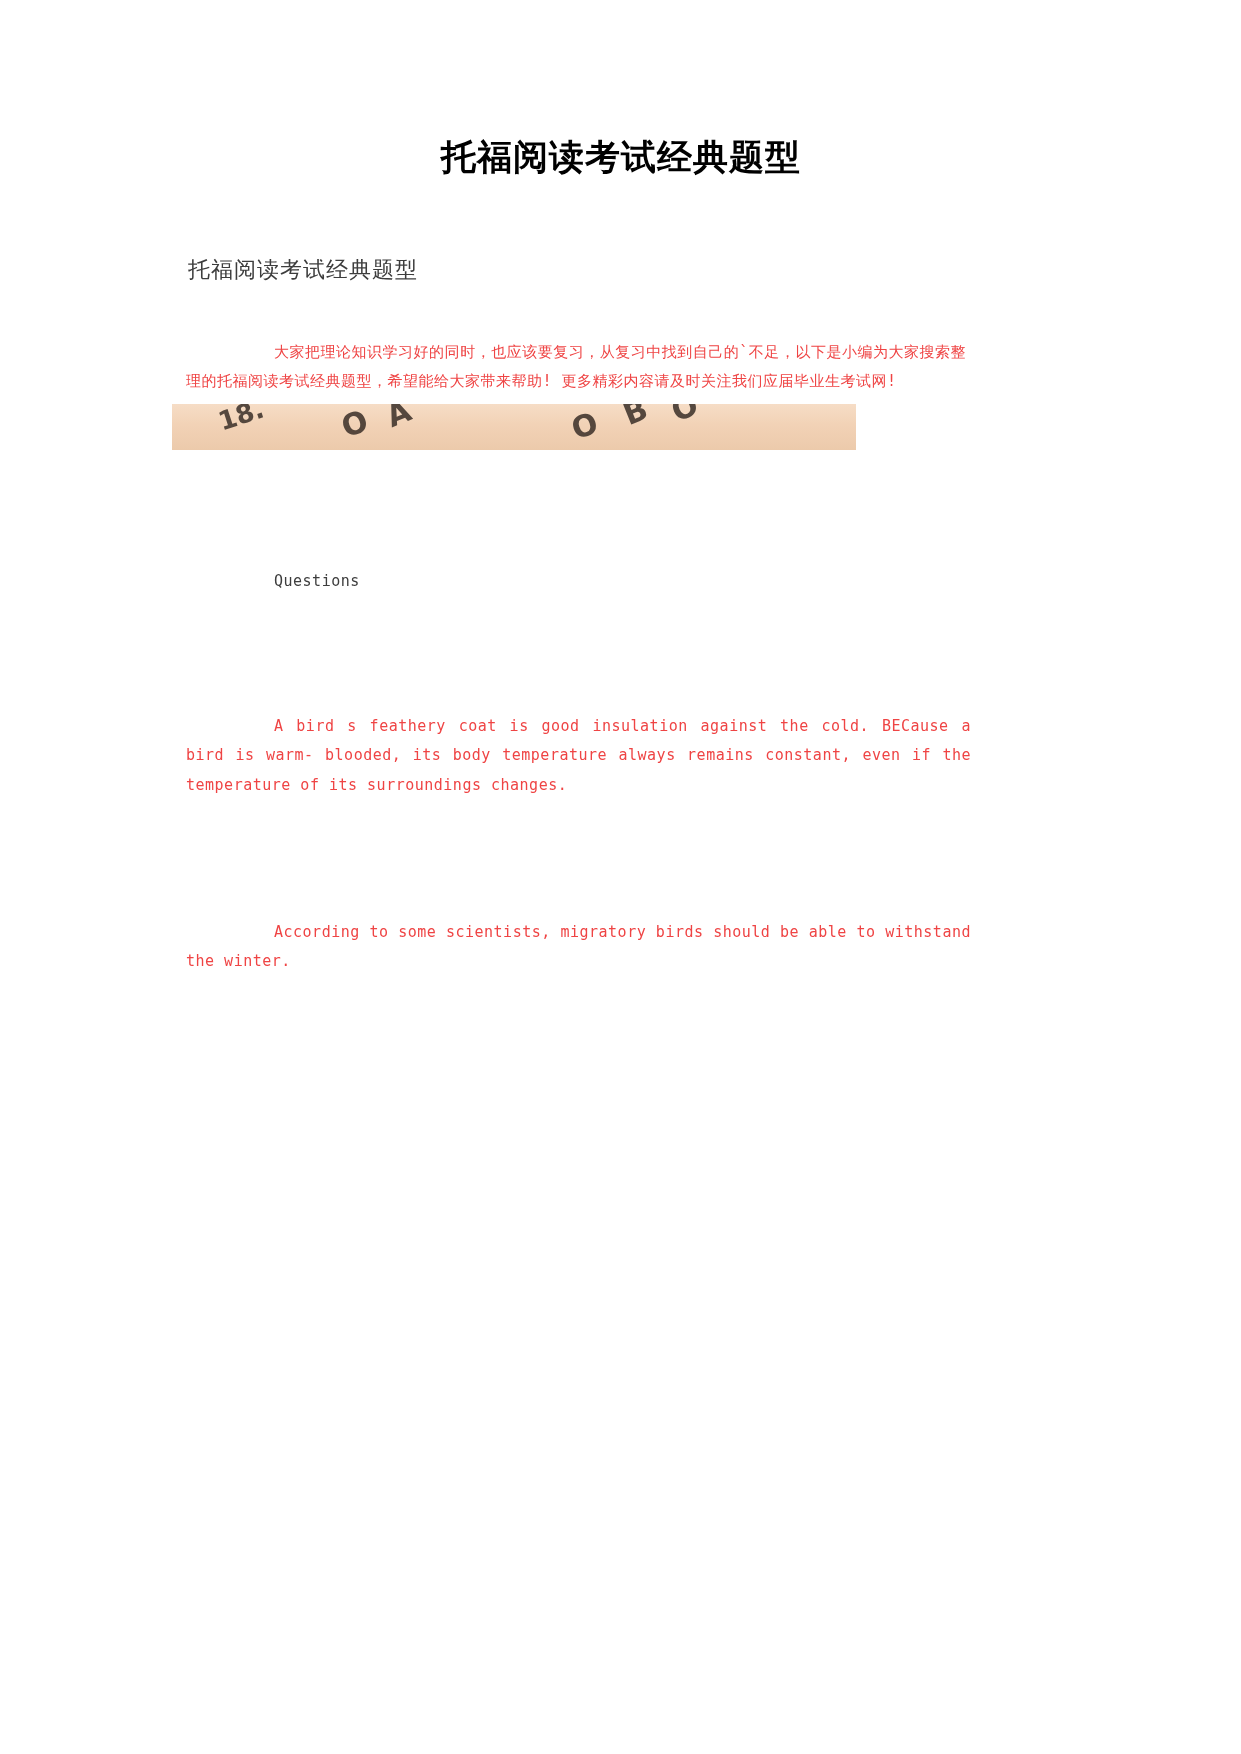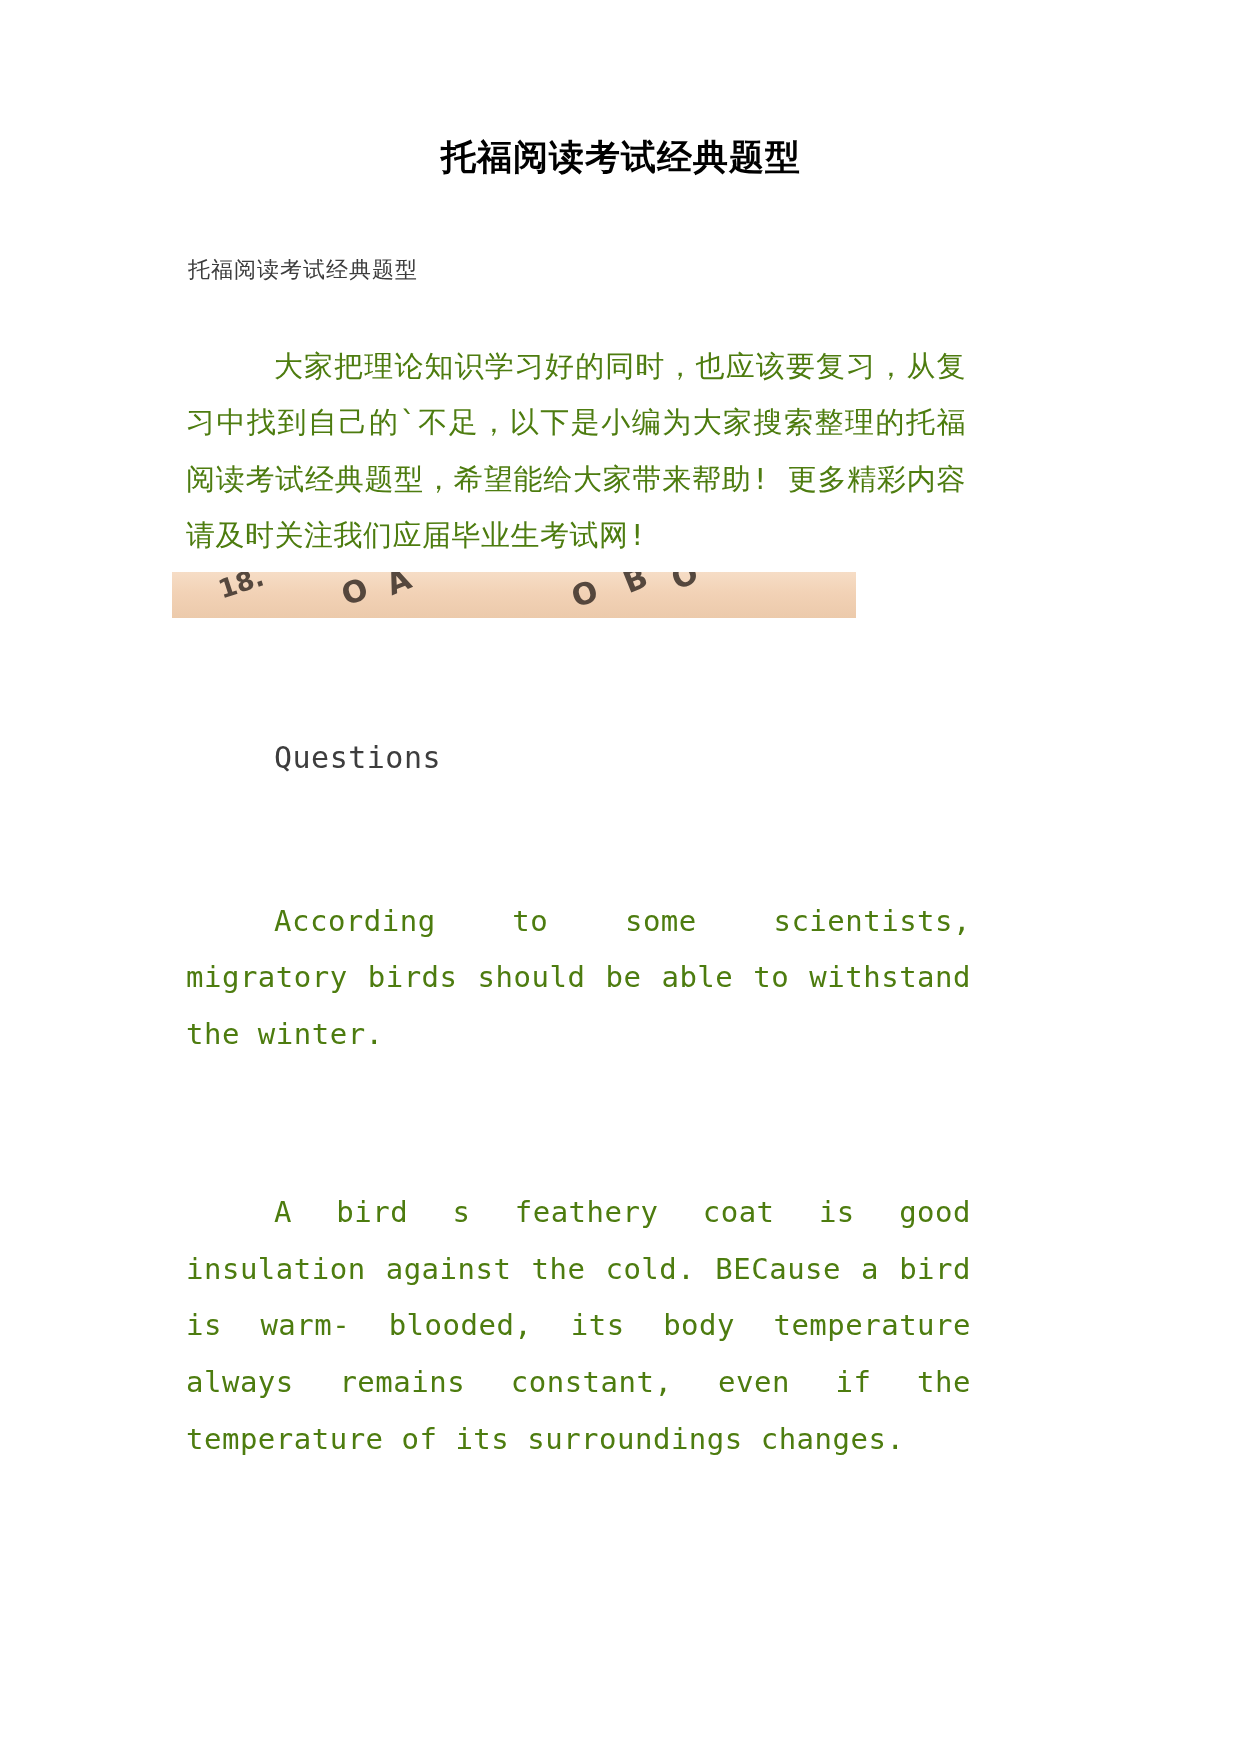--- a/index.html
+++ b/index.html
@@ -46,23 +46,23 @@
     padding-left: 2px;
     font-family: "DejaVu Sans Mono", monospace;
     font-size: 22px;
     letter-spacing: 1px;
     color: #3d3d3d;
     line-height: 1.5;
   }
   .para {
     margin: 0;
     font-family: "DejaVu Sans Mono", monospace;
-    font-size: 29px;
+    font-size: 15px;
     line-height: 1.95;
-    color: #4d7c0f;
+    color: #ef4444;
     text-align: justify;
     text-justify: inter-character;
     letter-spacing: 0.5px;
   }
   .para.intro {
     padding-top: 52px;
     text-indent: 88px;
     width: 780px;
   }
   .image-strip {
@@ -85,21 +85,21 @@
   .image-strip .s2 { left: 170px; top: 2px;  font-size: 30px; transform: rotate(-20deg); }
   .image-strip .s3 { left: 215px; top: -8px; font-size: 30px; transform: rotate(-22deg); }
   .image-strip .s4 { left: 400px; top: 4px;  font-size: 30px; transform: rotate(-18deg); }
   .image-strip .s5 { left: 452px; top: -10px; font-size: 30px; transform: rotate(-22deg); }
   .image-strip .s6 { left: 500px; top: -14px; font-size: 30px; transform: rotate(-24deg); }
   .section-label {
     margin: 0;
     padding-top: 122px;
     padding-left: 88px;
     font-family: "DejaVu Sans Mono", monospace;
-    font-size: 30px;
+    font-size: 15px;
     color: #3d3d3d;
     letter-spacing: 0.5px;
   }
   .para.block-1 {
     padding-top: 118px;
     text-indent: 88px;
     width: 785px;
   }
   .para.block-2 {
     padding-top: 122px;
@@ -123,18 +123,18 @@
       <span class="scan-text s1">18.</span>
       <span class="scan-text s2">O</span>
       <span class="scan-text s3">A</span>
       <span class="scan-text s4">O</span>
       <span class="scan-text s5">B</span>
       <span class="scan-text s6">O</span>
     </div>
 
     <p class="section-label">Questions</p>
 
+    <p class="para block-2">A bird s feathery coat is good insulation against the cold. BECause a bird is warm- blooded, its body temperature always remains constant, even if the temperature of its surroundings changes.</p>
+
     <p class="para block-1">According to some scientists, migratory birds should be able to withstand the winter.</p>
-
-    <p class="para block-2">A bird s feathery coat is good insulation against the cold. BECause a bird is warm- blooded, its body temperature always remains constant, even if the temperature of its surroundings changes.</p>
 
   </div>
 </div>
 
 </body></html>

